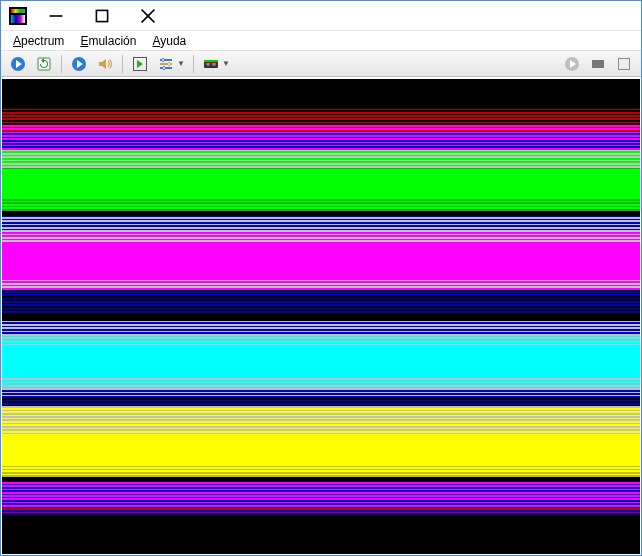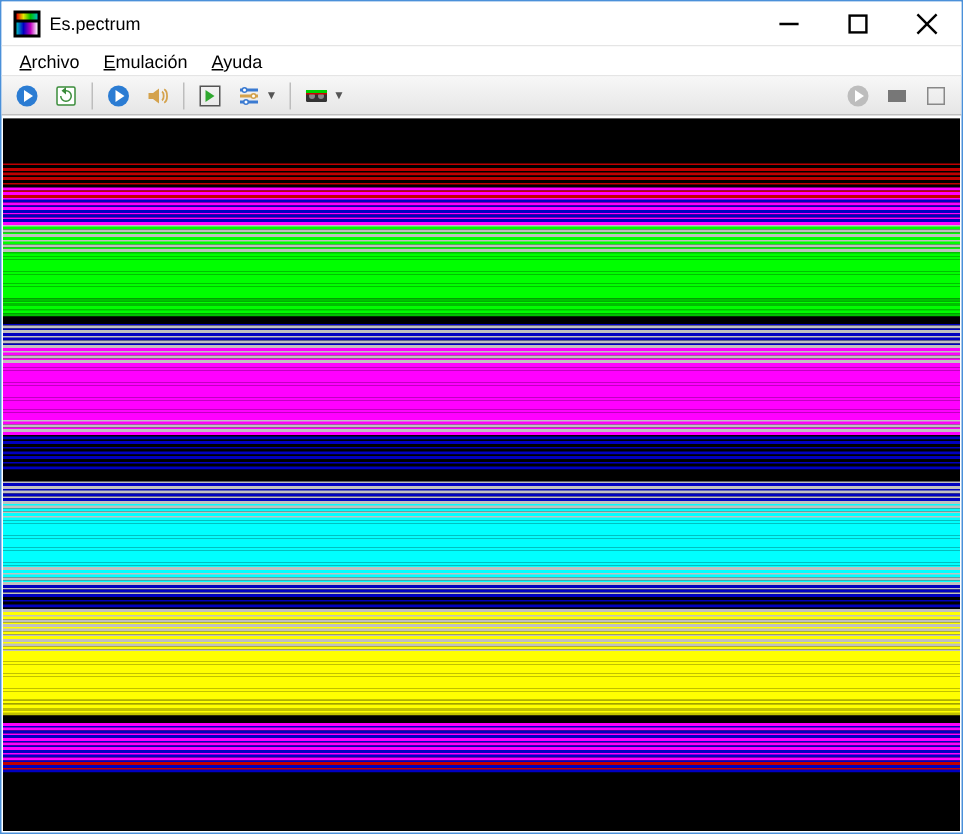--- a/index.html
+++ b/index.html
@@ -117,21 +117,20 @@
     position: absolute;
     left: 0; right: 0;
     height: 2px;
   }
 </style>
 </head>
 <body>
 
 <div class="titlebar">
   <div class="app-icon"></div>
-  <div class="title-text">Es.pectrum</div>
   <div class="win-controls">
     <div class="win-btn">
       <svg class="ic" viewBox="0 0 10 10">
           <line x1="1" y1="5" x2="9" y2="5" stroke="#000" stroke-width="1"></line>
         </svg>
     </div>
     <div class="win-btn">
       <svg class="ic" viewBox="0 0 10 10">
           <rect x="1.5" y="1.5" width="7" height="7" fill="none" stroke="#000" stroke-width="1"></rect>
         </svg>
@@ -139,21 +138,21 @@
     <div class="win-btn close">
       <svg class="ic" viewBox="0 0 10 10">
           <line x1="1" y1="1" x2="9" y2="9" stroke="#000" stroke-width="1"></line>
           <line x1="9" y1="1" x2="1" y2="9" stroke="#000" stroke-width="1"></line>
         </svg>
     </div>
   </div>
 </div>
 
 <div class="menubar">
-  <div class="menu-item"><span class="accel">A</span><span>rchivo</span></div>
+  <div class="menu-item"><span class="accel">A</span><span>pectrum</span></div>
   <div class="menu-item"><span class="accel">E</span><span>mulación</span></div>
   <div class="menu-item"><span class="accel">A</span><span>yuda</span></div>
 </div>
 
 <div class="toolbar">
   <div class="tb-btn">
     <svg class="ic" viewBox="0 0 16 16">
         <circle cx="8" cy="8" r="7" fill="#2b7cd3"></circle>
         <polygon points="6,4 12,8 6,12" fill="#fff"></polygon>
       </svg>

